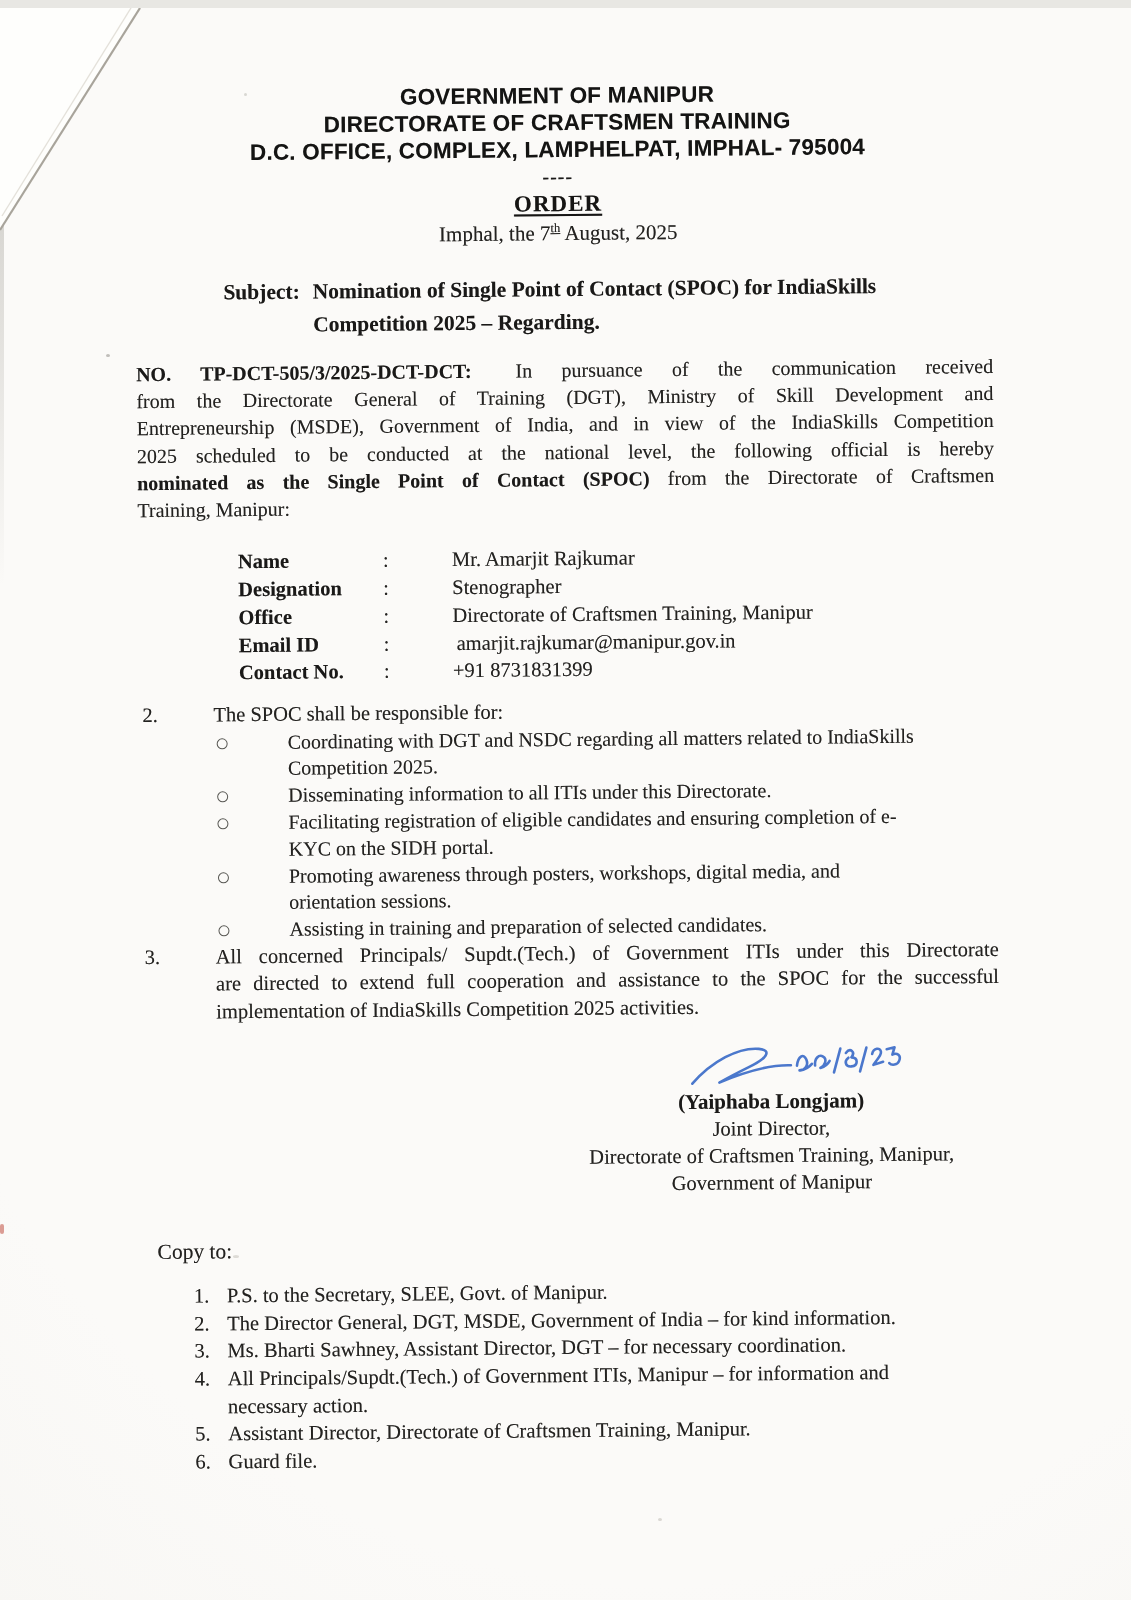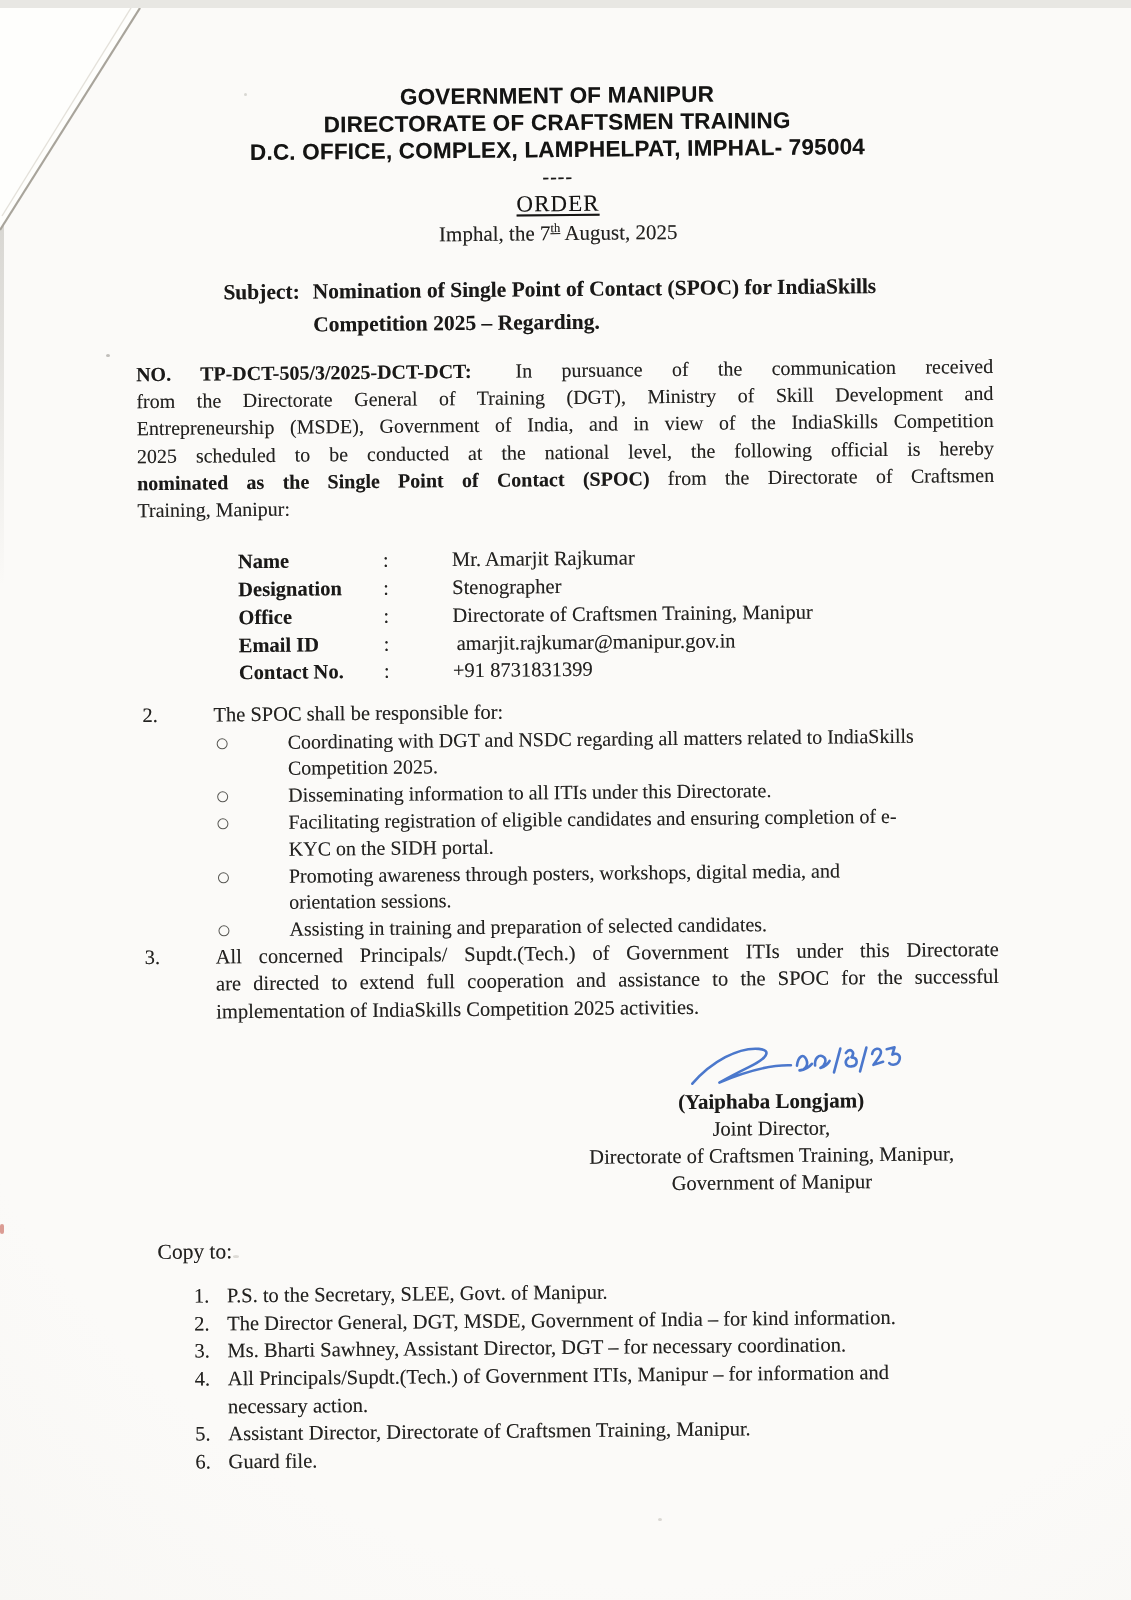--- a/index.html
+++ b/index.html
@@ -20,21 +20,21 @@
 
   .skew{position:absolute;left:0;top:0;width:1131px;transform:rotate(-0.55deg);
     transform-origin:565px 40px;padding-top:74px;z-index:1;}
   .doc{margin-left:133px;width:857px;text-shadow:0 0 .6px rgba(45,44,40,.42);}
 
   .header{margin-left:-10px;text-align:center;font-family:"Liberation Sans", sans-serif;
     font-weight:bold;font-size:22.5px;line-height:27px;color:#141413;letter-spacing:.2px;}
   .sep{margin-left:-10px;margin-top:3px;text-align:center;font-weight:bold;
     font-size:20px;line-height:20px;letter-spacing:1px;color:#1a1918;}
   .order-wrap{margin-left:-10px;margin-top:4px;text-align:center;line-height:27px;}
-  .order-title{font-weight:normal;font-size:23px;letter-spacing:1px;color:#161514;
+  .order-title{font-weight:bold;font-size:23px;letter-spacing:1px;color:#161514;
     text-decoration:underline;text-decoration-thickness:2px;text-underline-offset:3px;}
   .date-line{margin-left:-10px;text-align:center;font-size:21px;line-height:29px;}
   .date-line sup{font-size:.6em;vertical-align:super;line-height:0;text-decoration:underline;}
 
   .subject{margin-top:25px;padding-left:88px;display:flex;font-weight:bold;
     font-size:21.5px;line-height:32.5px;color:#1a1918;}
   .subject-label{margin-right:13px;white-space:nowrap;}
 
   .body-para{margin-top:19px;font-size:20px;line-height:27.2px;}
   .jline{text-align:justify;text-align-last:justify;}

